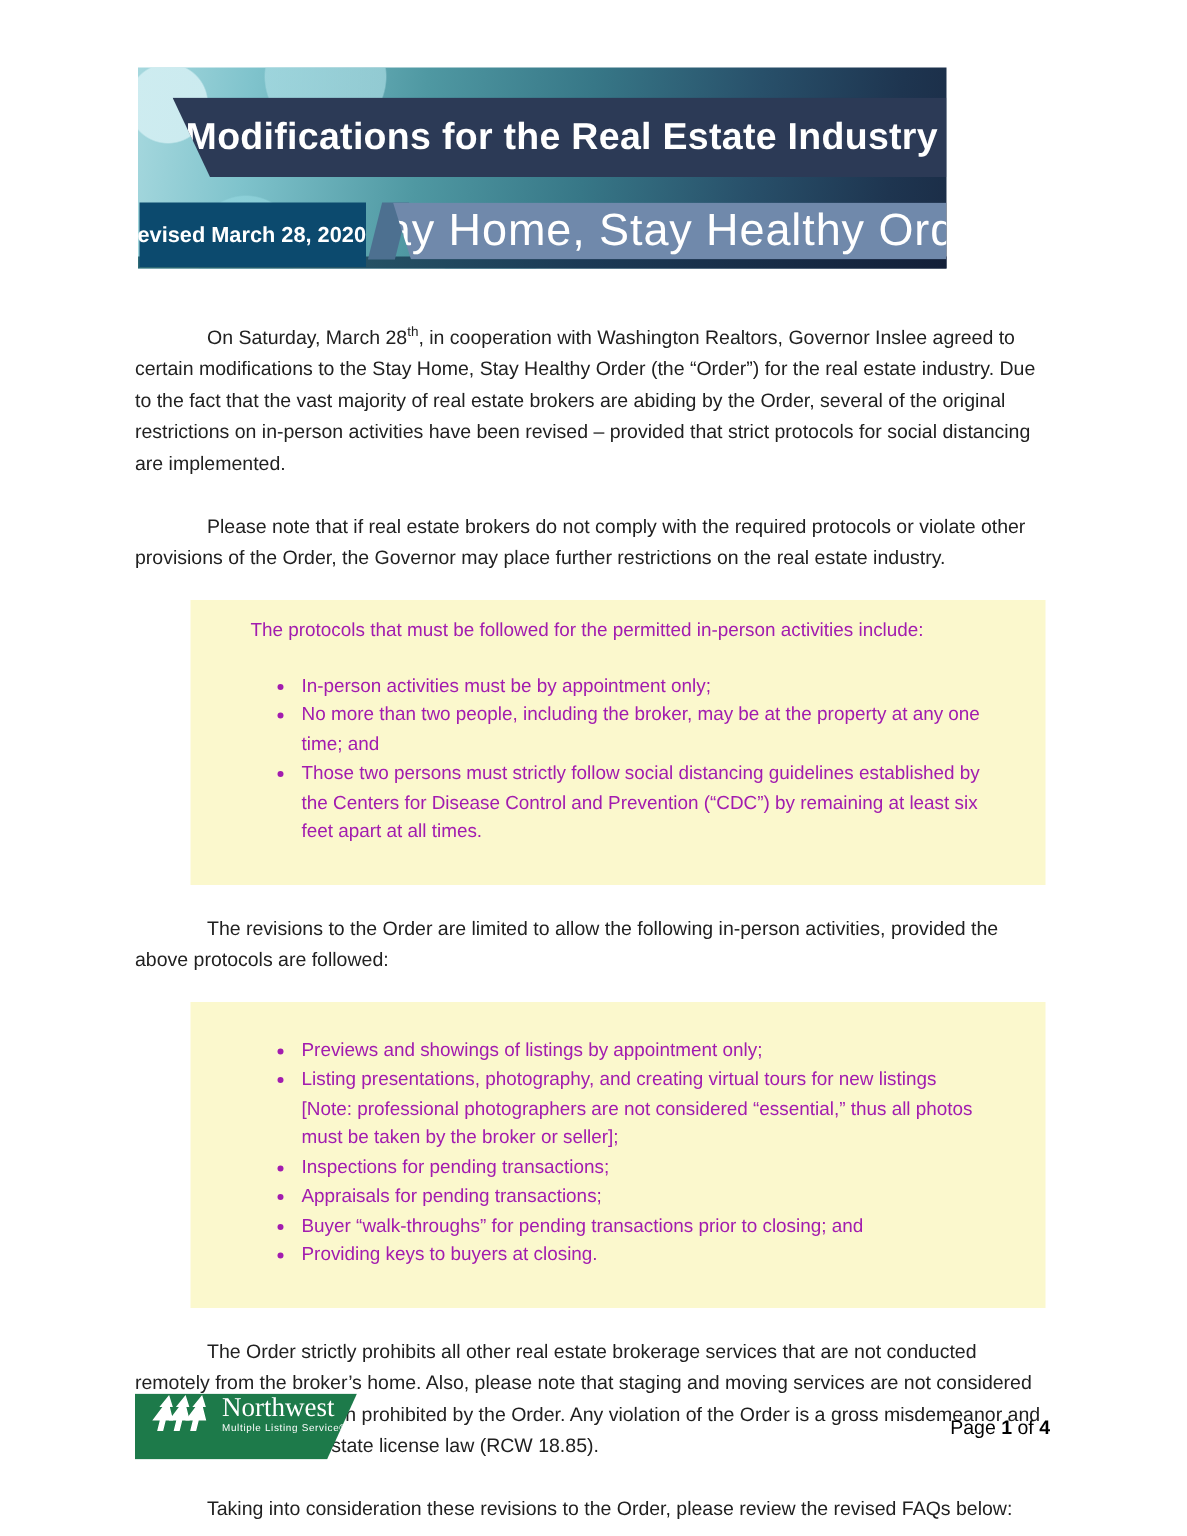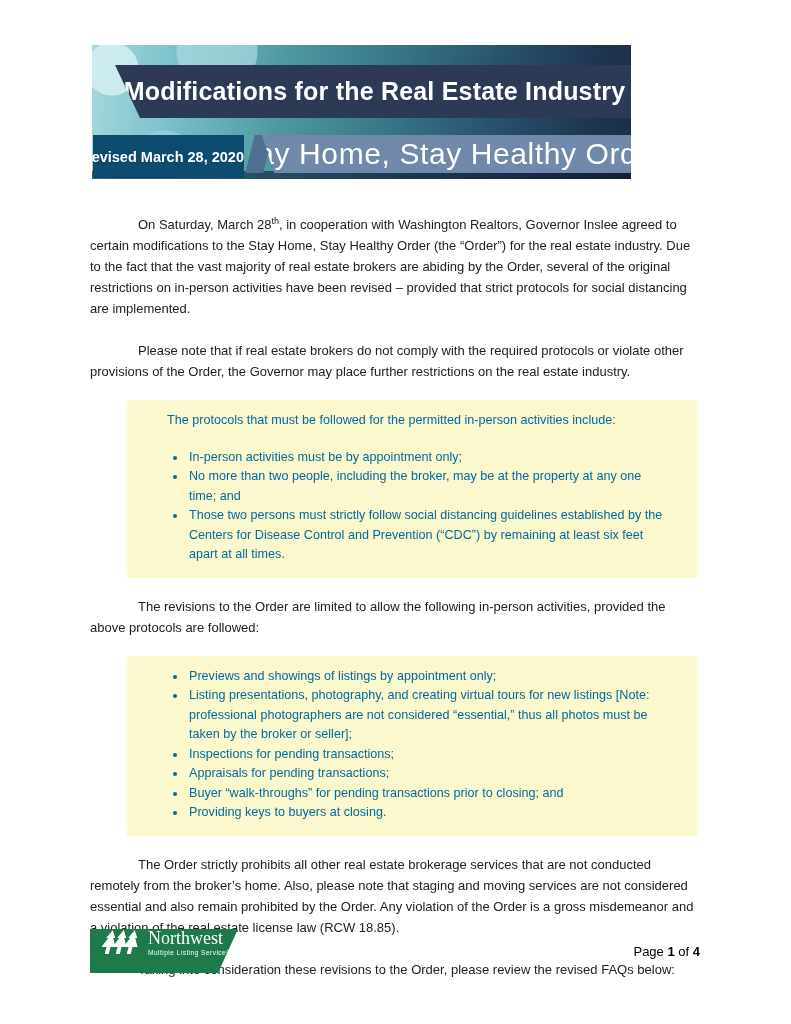--- a/index.html
+++ b/index.html
@@ -30,23 +30,23 @@
   .subtitle-banner{position:absolute;left:170px;right:0;top:90px;height:38px;background:#7089ab;
     clip-path:polygon(0 0,100% 0,100% 100%,12px 100%);
     display:flex;align-items:center;justify-content:center;}
   .subtitle-banner .subtitle-text{color:#ffffff;font-size:30px;letter-spacing:.6px;white-space:nowrap;}
   
   .content{position:absolute;left:90px;top:196px;width:612px;font-size:13px;line-height:21px;}
   p.para{margin:18px 0 21px 0;}
   p.indent{text-indent:48px;}
   sup{font-size:9px;vertical-align:5px;line-height:0;}
   .highlight-box{background:#fbf8cd;margin:-3px 0 17px 37px;width:570px;box-sizing:border-box;
-    padding:11px 26px 13px 40px;color:#0369a1;font-size:12.6px;line-height:19.5px;}
+    padding:11px 26px 13px 40px;color:#a21caf;font-size:12.6px;line-height:19.5px;}
   .box-intro{margin:0 0 17px 0;}
-  .highlight-box ul{margin:0;padding:0 0 0 20px;list-style:disc;}
+  .highlight-box ul{margin:12px;padding:0 0 0 20px;list-style:disc;}
   .highlight-box li{margin:0;padding-left:2px;}
   
   .logo{position:absolute;left:90px;top:929px;width:148px;height:44px;background:#1d7a4a;
     clip-path:polygon(0 0,100% 0,calc(100% - 20px) 100%,0 100%);
     display:flex;gap:7px;padding-left:11px;box-sizing:border-box;color:#ffffff;}
   .trees{flex:0 0 auto;transform:skewX(-14deg);}
   .logo-text{display:flex;flex-direction:column;}
   .logo-name{font-family:"Liberation Serif",serif;font-size:18px;line-height:1;}
   .logo-sub{font-size:6.6px;letter-spacing:.45px;margin-top:2px;}
   .page-number{position:absolute;top:944px;right:91px;font-size:13px;color:#000000;}

